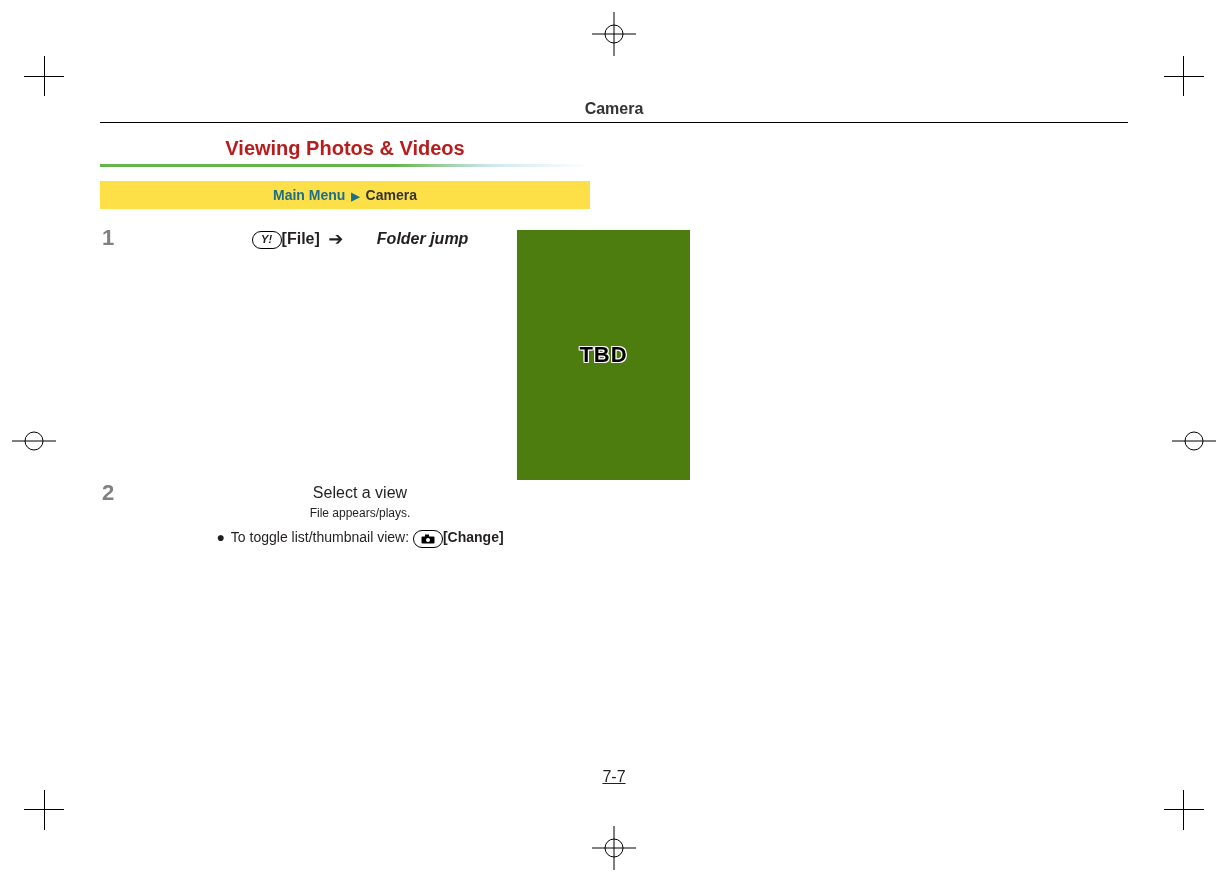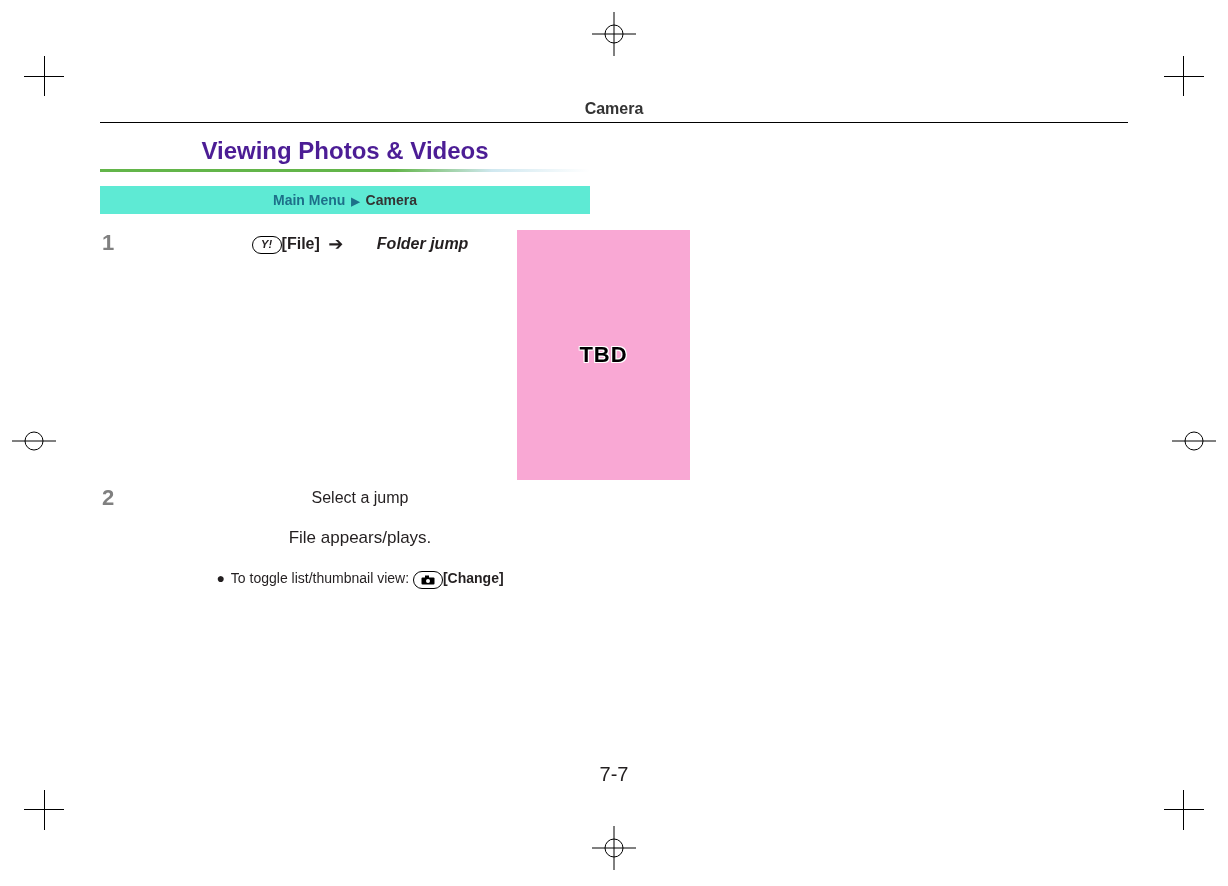--- a/index.html
+++ b/index.html
@@ -48,32 +48,32 @@
     font-weight: 700;
     color: #333;
     padding-bottom: 4px;
     border-bottom: 1px solid #000;
     margin-bottom: 14px;
   }
   .column {
     width: 490px;
   }
   .title {
-    font-size: 24px;
-    font-weight: 700;
-    color: #4c1d95;
+    font-size: 20px;
+    font-weight: 700;
+    color: #b91c1c;
   }
   .title-underline {
     margin-top: 4px;
     height: 3px;
     background: linear-gradient(to right, #63b54a 0%, #63b54a 60%, #d0e8f0 80%, #ffffff 100%);
   }
   .breadcrumb {
     margin-top: 14px;
-    background: #5eead4;
+    background: #fde047;
     padding: 6px 10px;
     font-size: 14px;
     font-weight: 700;
   }
   .breadcrumb .bc-main { color: #1d6f89; }
   .breadcrumb .bc-arrow { color: #1d6f89; margin: 0 2px; font-size: 11px; }
   .breadcrumb .bc-item { color: #333; }
   
   .step-block { margin-top: 18px; display: flex; gap: 14px; }
   .step-num {
@@ -108,31 +108,31 @@
     min-width: 30px;
     padding: 0 4px;
     border: 1.4px solid #000;
     border-radius: 9px;
     vertical-align: middle;
   }
   .cam-keycap svg { display: block; }
   .btn-label { font-weight: 700; }
   .arrow-glyph { font-size: 18px; vertical-align: middle; margin: 0 4px; }
   .italic-bold { font-style: italic; font-weight: 700; margin-left: 25px; }
-  .sub { font-size: 17px; margin-top: 16px; }
-  .bullet-row { font-size: 14px; margin-top: 20px; }
+  .sub { font-size: 12px; margin-top: 0; }
+  .bullet-row { font-size: 14px; margin-top: 7px; }
   .bullet-row .bullet { margin-right: 6px; }
   
   .tbd-box {
     position: absolute;
     top: 130px;
     left: 417px;
     width: 173px;
     height: 250px;
-    background: #f9a8d4;
+    background: #4d7c0f;
     display: flex;
     align-items: center;
     justify-content: center;
   }
   .tbd-text {
     font-family: Arial, sans-serif;
     font-weight: 900;
     font-size: 22px;
     letter-spacing: 1px;
     color: #000;
@@ -140,21 +140,22 @@
       -1px -1px 0 #fff,
        1px -1px 0 #fff,
       -1px  1px 0 #fff,
        1px  1px 0 #fff;
   }
   .page-number {
     position: absolute;
     bottom: 0;
     left: 50%;
     transform: translateX(-50%);
-    font-size: 20px;
+    font-size: 16px;
+    text-decoration: underline;
   }
 </style>
 </head>
 <body>
 
 <span class="reg top">
   <svg width="44" height="44">
       <line x1="22" y1="0" x2="22" y2="44"></line>
       <line x1="0" y1="22" x2="44" y2="22"></line>
       <circle cx="22" cy="22" r="9"></circle>
@@ -204,21 +205,21 @@
       <div class="step-body">
         <span class="keycap">Y!</span><span class="btn-label">[File]</span>
         <span class="arrow-glyph">➔</span>
         <span class="italic-bold">Folder jump</span>
       </div>
     </div>
 
     <div class="step-block" style="margin-top:230px;">
       <div class="step-num">2</div>
       <div class="step-body">
-        <div>Select a jump</div>
+        <div>Select a view</div>
         <div class="sub">File appears/plays.</div>
         <div class="bullet-row">
           <span class="bullet">●</span><span>To toggle list/thumbnail view: </span><span class="cam-keycap">
               <svg width="14" height="10" viewBox="0 0 14 10">
                 <rect x="0.5" y="2.5" width="13" height="7" rx="1" fill="#000"></rect>
                 <rect x="4" y="0.5" width="4" height="2.5" fill="#000"></rect>
                 <circle cx="7" cy="6" r="2" fill="#fff"></circle>
               </svg>
             </span><span class="btn-label">[Change]</span>
         </div>

